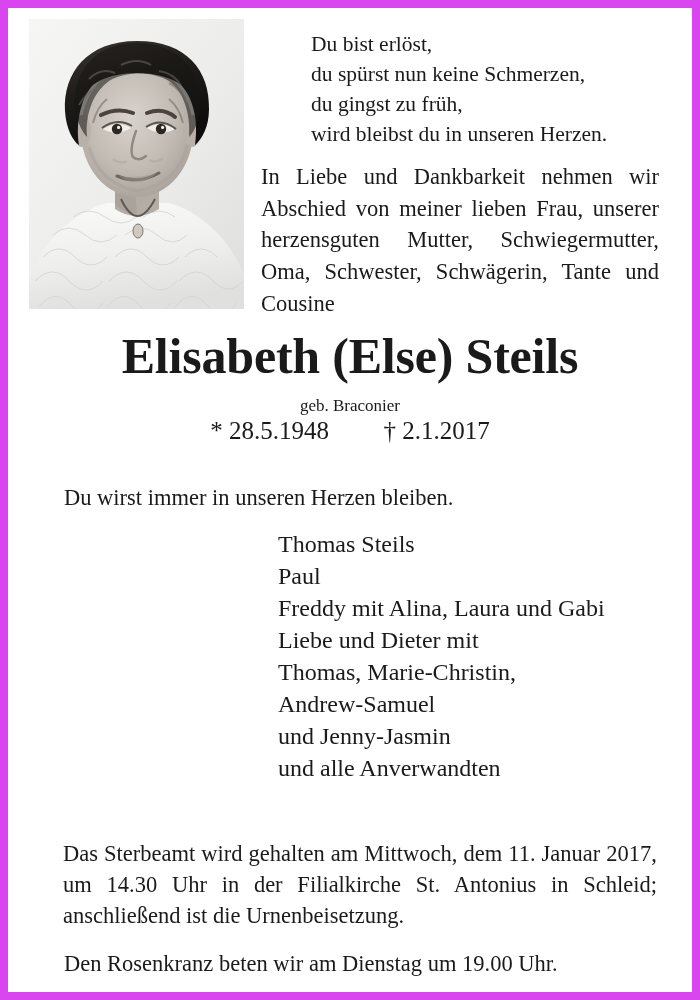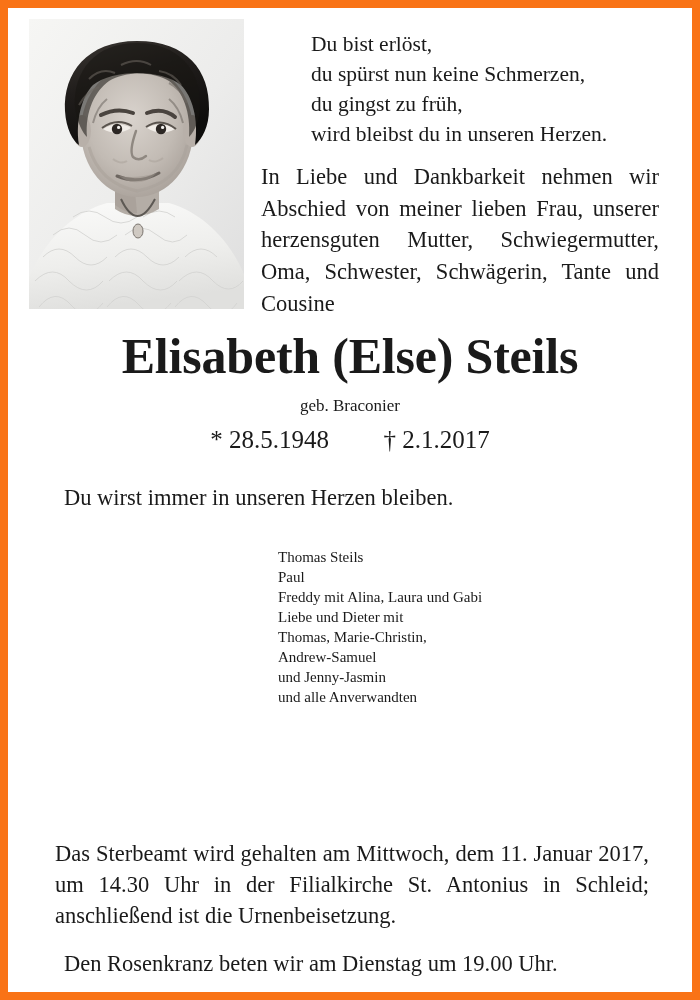--- a/index.html
+++ b/index.html
@@ -10,21 +10,21 @@
   body {
     font-family: "Liberation Serif", "DejaVu Serif", serif;
     color: #1a1a1a;
   }
 
   .notice {
     position: relative;
     width: 700px;
     height: 1000px;
     box-sizing: border-box;
-    background: #f97316;
+    background: #d946ef;
     padding: 8px;
     overflow: hidden;
   }
 
   .notice-inner {
     position: relative;
     width: 100%;
     height: 100%;
     box-sizing: border-box;
     background: #ffffff;
@@ -88,61 +88,59 @@
     font-weight: bold;
     line-height: 1.1;
     letter-spacing: -0.2px;
   }
   .maiden-name {
     margin-top: 12px;
     font-size: 17px;
     line-height: 1.2;
   }
   .dates {
-    margin-top: 9px;
     font-size: 25px;
     line-height: 1.2;
   }
   .dates .gap { display: inline-block; width: 42px; }
 
   
   .memorial-line {
     position: absolute;
     left: 53px;
     top: 474px;
     font-size: 22.5px;
   }
 
   
   .survivors {
     position: absolute;
     left: 267px;
     top: 517px;
     width: 390px;
-    font-size: 15px;
+    font-size: 24px;
     line-height: 1.335;
-    margin-top: 19px;
   }
   .survivors div { white-space: nowrap; }
 
   
   .address-line {
     position: absolute;
     left: 53px;
     top: 784px;
     width: 600px;
     font-size: 22.5px;
     line-height: 1.3;
   }
   .address-line .bold { font-weight: bold; }
 
   
   .service-text {
     position: absolute;
-    left: 44px;
+    left: 52px;
     top: 827px;
     width: 594px;
     font-size: 22.5px;
     line-height: 1.385;
     text-align: justify;
     text-align-last: left;
   }
 
   .rosary-line {
     position: absolute;

